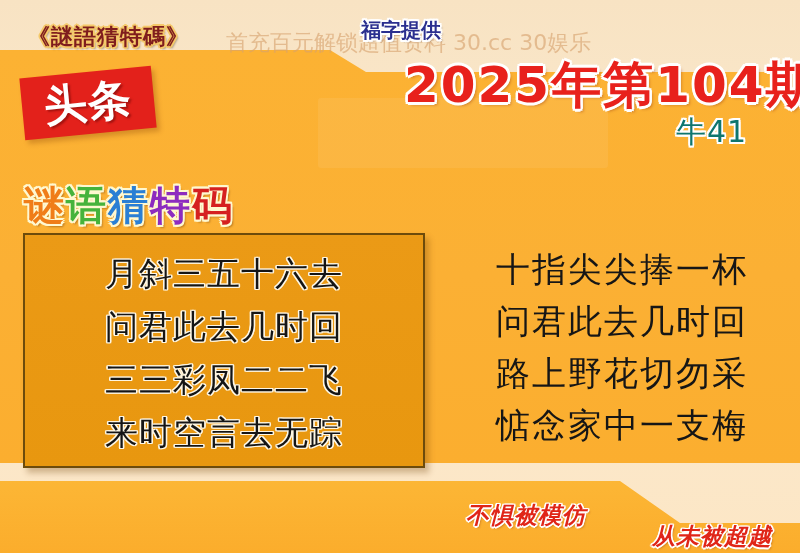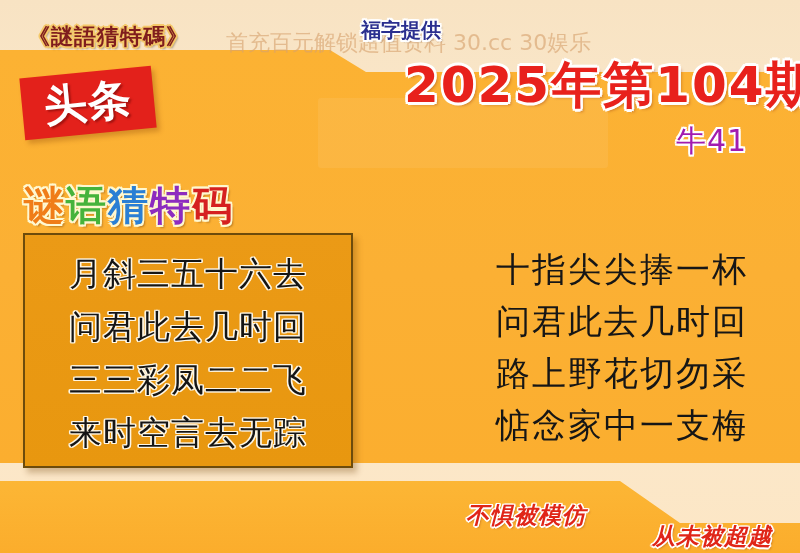--- a/index.html
+++ b/index.html
@@ -110,24 +110,24 @@
     text-shadow:
       -2.2px -2.2px 0 #ffffff,  2.2px -2.2px 0 #ffffff,
       -2.2px  2.2px 0 #ffffff,  2.2px  2.2px 0 #ffffff,
        0 -2.6px 0 #ffffff, 0 2.6px 0 #ffffff,
       -2.6px 0 0 #ffffff, 2.6px 0 0 #ffffff,
        3px 3px 3px rgba(120,20,10,0.35);
   }
 
   
   .zodiac {
-    left: 676px; top: 121px;
+    left: 676px; top: 112px;
     font-size: 30px;
     font-weight: normal;
-    color: #a21caf;
+    color: #0f766e;
     letter-spacing: 1px;
     text-shadow:
       -1.6px -1.6px 0 #ffffff,  1.6px -1.6px 0 #ffffff,
       -1.6px  1.6px 0 #ffffff,  1.6px  1.6px 0 #ffffff,
        0 -1.8px 0 #ffffff, 0 1.8px 0 #ffffff,
       -1.8px 0 0 #ffffff, 1.8px 0 0 #ffffff;
   }
 
   
   .badge-toutiao {
@@ -169,21 +169,21 @@
   }
   .rc0 { color: #f07d18; }
   .rc1 { color: #46b33b; }
   .rc2 { color: #2a7fd4; }
   .rc3 { color: #8d2bbf; }
   .rc4 { color: #d52020; }
 
   
   .riddle-box {
     left: 23px; top: 233px;
-    width: 330px; height: 235px;
+    width: 402px; height: 235px;
     background: linear-gradient(180deg, #eb9a16 0%, #e8970f 100%);
     border: 2px solid #6d4b0b;
     box-shadow: 4px 5px 6px rgba(110,60,0,0.30);
     box-sizing: border-box;
     padding: 12px 16px 0 16px;
   }
   .riddle-line {
     font-size: 33px;
     font-weight: normal;
     color: #151515;

